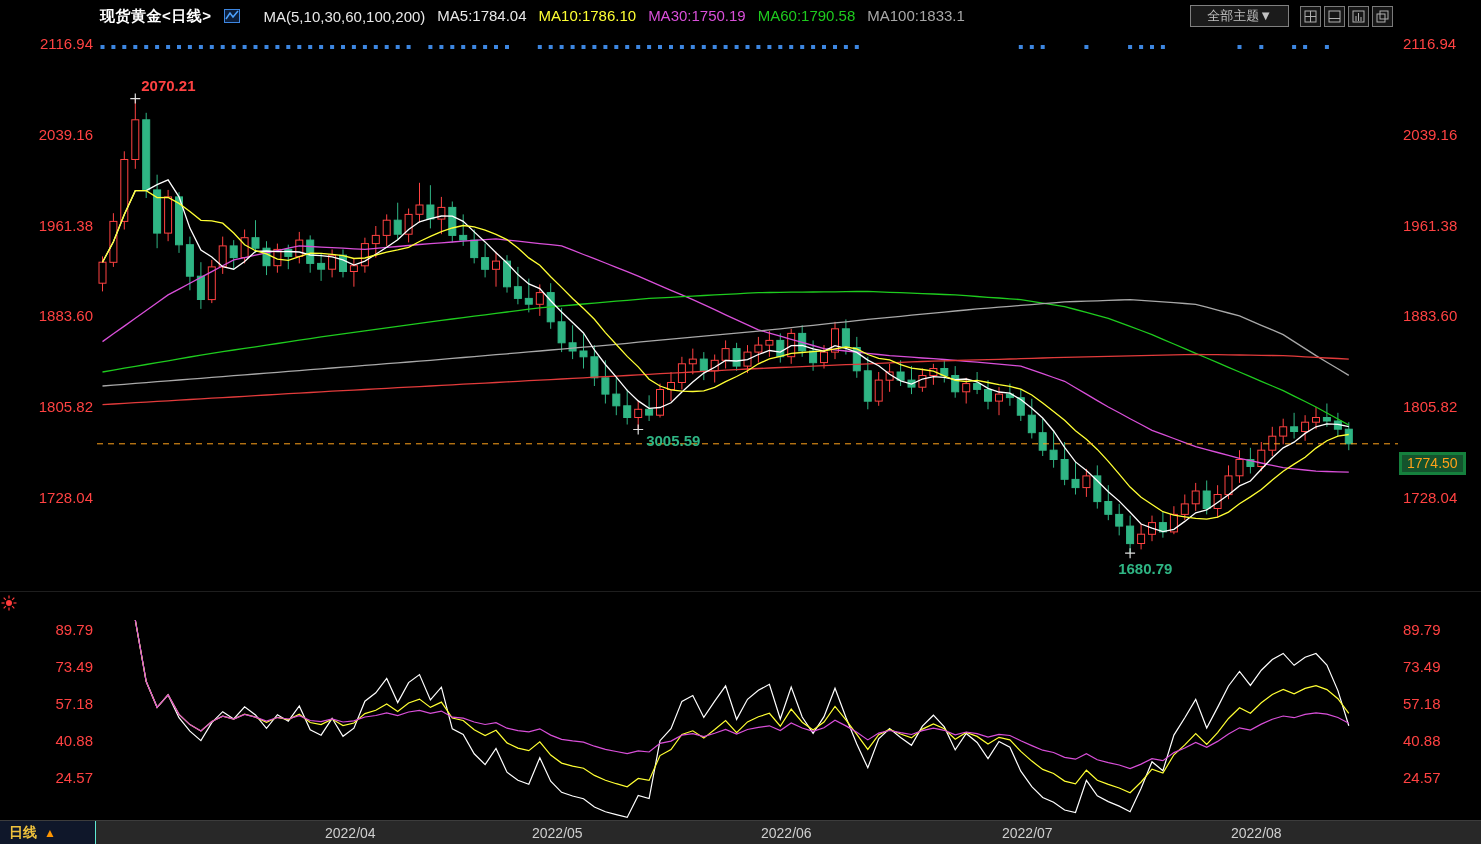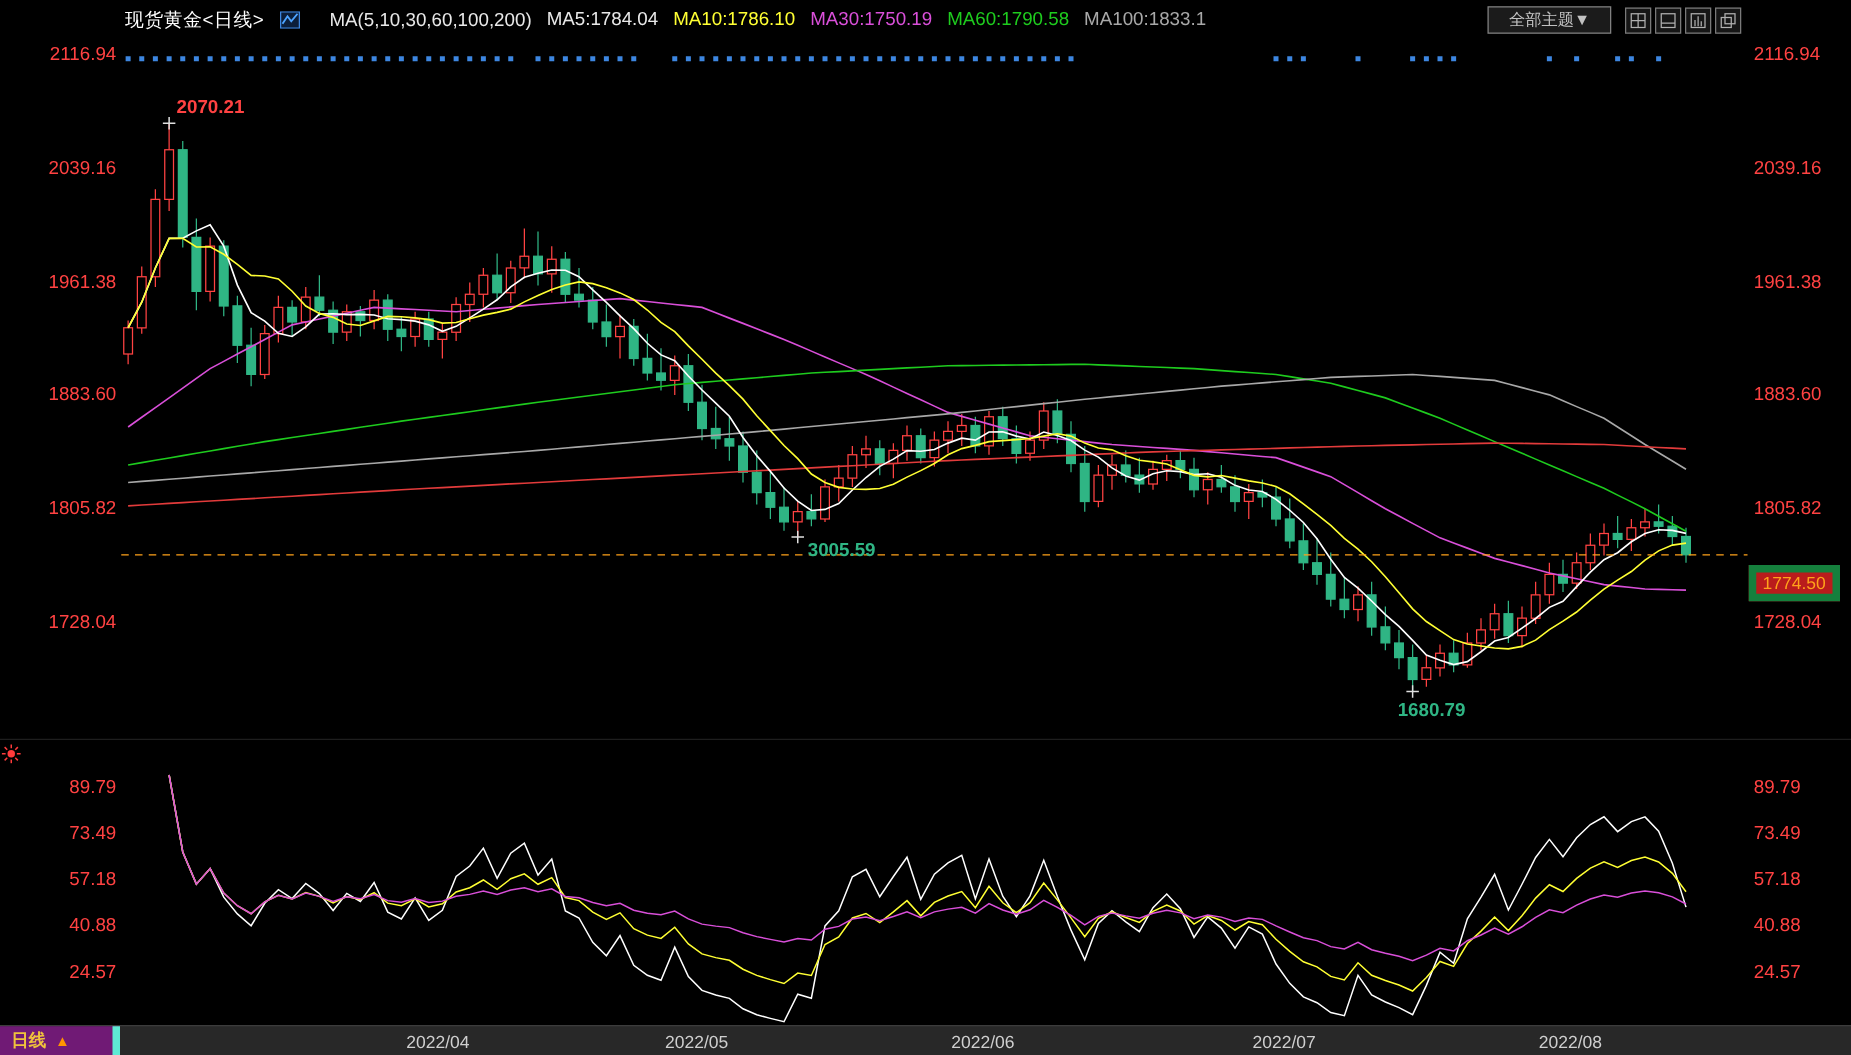--- a/index.html
+++ b/index.html
@@ -1,43 +1,43 @@
 <!DOCTYPE html>
 <html><head>
 <meta charset="utf-8">
 <style>
   html,body{margin:0;padding:0;background:#000;}
   body{width:1481px;height:844px;overflow:hidden;font-family:"Liberation Sans",sans-serif;}
   .app{position:relative;width:1481px;height:844px;background:#000;}
 
   .topbar{position:absolute;left:0;top:0;width:100%;height:32px;display:flex;align-items:center;z-index:5;}
-  .symbol{margin-left:100px;color:#ffffff;font-size:15px;font-weight:400;letter-spacing:.5px;}
+  .symbol{margin-left:100px;color:#ffffff;font-size:15px;font-weight:700;letter-spacing:.5px;}
   .ind-icon{margin-left:12px;display:inline-flex;}
   .ma-group{margin-left:24px;color:#e8e8e8;font-size:15px;}
   .legend-item{margin-left:12px;font-size:15px;}
   .topbar-right{position:absolute;right:88px;top:5px;display:flex;gap:3px;align-items:center;}
   .theme-btn{background:#1b1b1b;border:1px solid #808080;color:#c2c2c2;font-size:13px;padding:1px 16px;height:22px;margin-right:8px;font-family:"Liberation Sans",sans-serif;cursor:pointer;}
   .win-icon{width:19px;height:19px;border:1px solid #7a7a7a;display:inline-flex;align-items:center;justify-content:center;background:#161616;cursor:pointer;}
 
   #chart-svg{position:absolute;left:0;top:0;z-index:1;}
   #overlay{position:absolute;left:0;top:0;width:1481px;height:844px;z-index:3;pointer-events:none;}
   .tick{position:absolute;font-size:15px;font-weight:500;width:72px;}
   .tick.left{text-align:right;}
   .annotation{position:absolute;font-size:15px;font-weight:700;}
 
   .rsi-header{position:absolute;left:100px;top:594px;display:flex;font-size:15px;color:#ffffff;z-index:4;align-items:center;}
   .rsi-header .legend-item:first-child{margin-left:16px;}
   .sun{position:absolute;left:1px;top:595px;z-index:4;}
 
-  .last-tag{position:absolute;left:1399px;top:452px;border:6px solid #15803d;color:#ffa21a;font-size:14px;padding:0 5px;line-height:17px;background:#b91c1c;z-index:4;}
+  .last-tag{position:absolute;left:1399px;top:452px;border:3px solid #15803d;color:#ffa21a;font-size:14px;padding:0 5px;line-height:17px;background:#14532d;z-index:4;}
 
   .divider{position:absolute;left:0;top:591px;width:100%;height:1px;background:#1e1e1e;}
 
   .bottombar{position:absolute;left:0;top:820px;width:100%;height:24px;background:#282828;border-top:1px solid #3c3c3c;z-index:4;}
-  .period-box{position:absolute;left:0;top:0;width:96px;height:100%;background:#701a75;display:flex;align-items:center;padding-left:9px;gap:7px;font-size:14px;font-weight:700;cursor:pointer;box-sizing:border-box;border-right:6px solid #5eead4;}
+  .period-box{position:absolute;left:0;top:0;width:96px;height:100%;background:#0f172a;display:flex;align-items:center;padding-left:9px;gap:7px;font-size:14px;font-weight:700;cursor:pointer;box-sizing:border-box;border-right:1px solid #5eead4;}
   .period-box .plabel{color:#f0c23c;}
   .period-box .parrow{color:#ff9500;font-size:12px;}
   .month{position:absolute;top:4px;font-size:14px;color:#cfcfcf;}
 </style>
 </head>
 <body>
 
 <div class="app">
 
   <div class="topbar">

